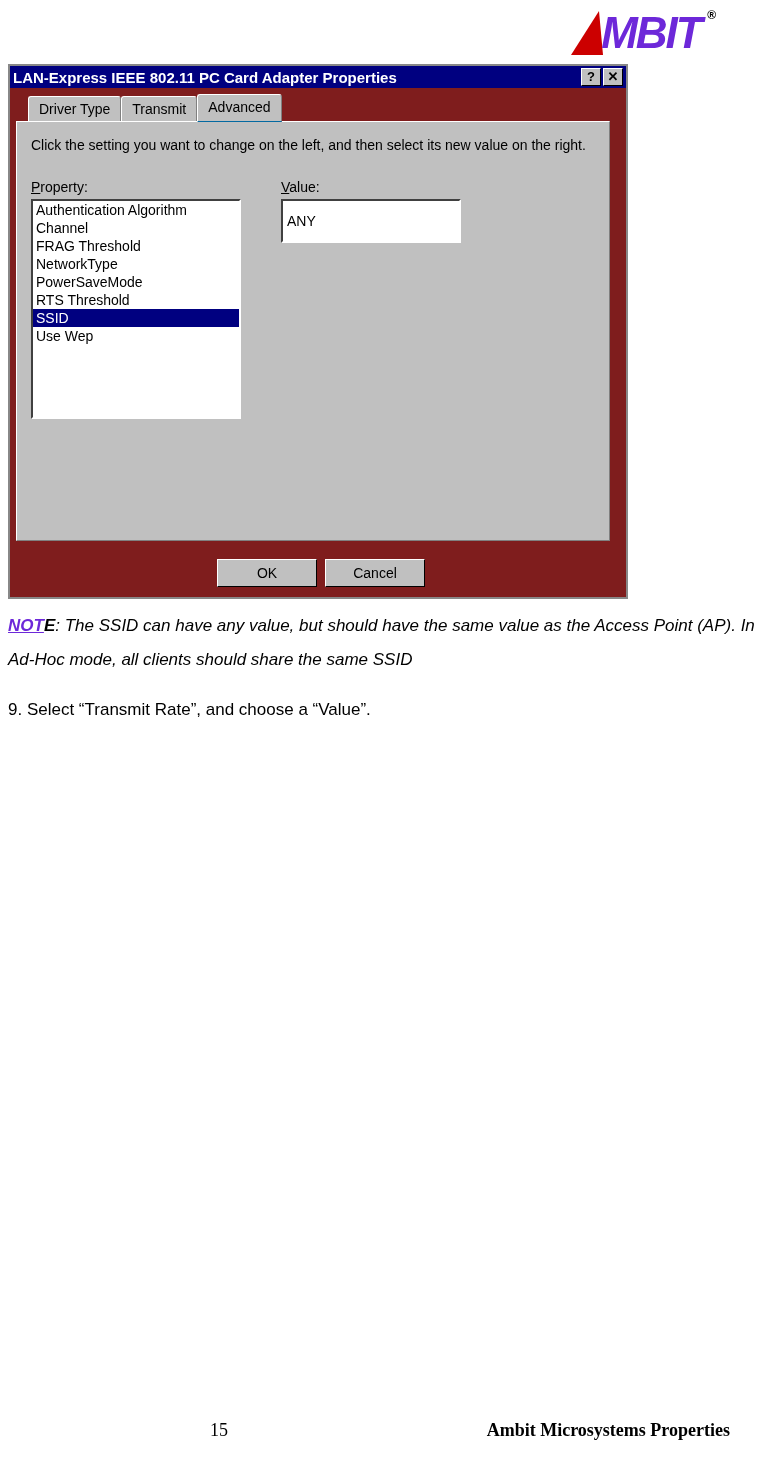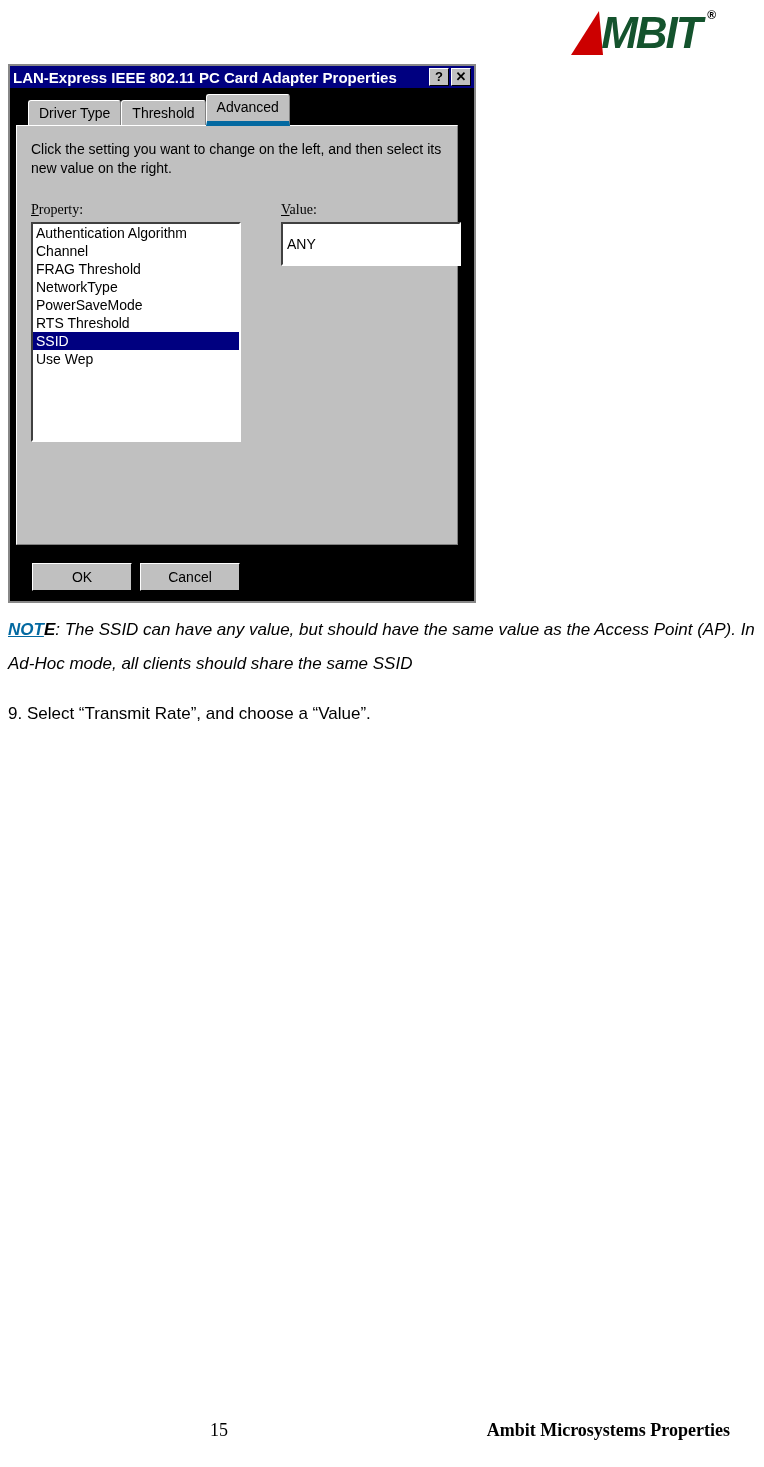--- a/index.html
+++ b/index.html
@@ -35,34 +35,34 @@
     margin-right: -6px;
   }
   .logo-text {
     display: inline-block;
     vertical-align: middle;
     font-family: Arial, Helvetica, sans-serif;
     font-weight: 900;
     font-style: italic;
     font-size: 44px;
     letter-spacing: -2px;
-    color: #14532d;
+    color: #6d28d9;
   }
   .logo-reg {
     display: inline-block;
     vertical-align: top;
     font-size: 12px;
     font-weight: bold;
     margin-left: 2px;
   }
   
   .dialog {
-    width: 468px;
+    width: 620px;
     border: 2px solid #888;
-    background: #000000;
+    background: #7f1d1d;
     font-family: "MS Sans Serif", Tahoma, Arial, sans-serif;
     font-size: 14px;
     margin-bottom: 10px;
   }
   .titlebar {
     background: #000080;
     color: #fff;
     display: flex;
     align-items: center;
     padding: 2px 3px;
@@ -96,21 +96,21 @@
     background: #c0c0c0;
     border-top: 1px solid #fff;
     border-left: 1px solid #fff;
     border-right: 1px solid #808080;
     border-top-left-radius: 3px;
     border-top-right-radius: 3px;
     position: relative;
     font-size: 14px;
   }
   .tab.active {
-    border-bottom: 5px solid #0369a1;
+    border-bottom: 1px solid #0369a1;
     z-index: 2;
     background: #c0c0c0;
     padding-bottom: 6px;
     margin-bottom: -1px;
   }
   .tab-panel {
     margin: 0 16px 10px 6px;
     border-top: 1px solid #fff;
     border-left: 1px solid #fff;
     border-right: 1px solid #808080;
@@ -122,21 +122,21 @@
   .instruct {
     margin-bottom: 24px;
     line-height: 1.35;
   }
   .columns {
     display: flex;
     gap: 30px;
   }
   .col-left { flex: 0 0 220px; }
   .col-right { flex: 1; }
-  .field-label { display: block; margin-bottom: 4px; font-family: Liberation Serif, serif; }
+  .field-label { display: block; margin-bottom: 4px; }
   .field-label::first-letter { text-decoration: underline; }
   .listbox {
     width: 210px;
     height: 220px;
     background: #fff;
     border-top: 2px solid #404040;
     border-left: 2px solid #404040;
     border-right: 2px solid #fff;
     border-bottom: 2px solid #fff;
     overflow: hidden;
@@ -158,23 +158,23 @@
     border-top: 2px solid #404040;
     border-left: 2px solid #404040;
     border-right: 2px solid #fff;
     border-bottom: 2px solid #fff;
     padding: 20px 4px;
     font-size: 14px;
     font-family: inherit;
   }
   .dlg-buttons {
     display: flex;
-    justify-content: flex-start;
+    justify-content: center;
     gap: 8px;
-    padding: 8px 10px 10px 22px;
+    padding: 8px 10px 10px 16px;
   }
   .btn {
     width: 100px;
     height: 28px;
     background: #c0c0c0;
     border-top: 1px solid #fff;
     border-left: 1px solid #fff;
     border-right: 1px solid #000;
     border-bottom: 1px solid #000;
     font-size: 14px;
@@ -184,21 +184,21 @@
   
   .doc {
     font-family: Arial, Helvetica, sans-serif;
     font-size: 17px;
     line-height: 2.0;
   }
   .note-line { font-style: italic; }
   .note-strong {
     font-weight: bold;
     font-style: italic;
-    color: #0369a1;
+    color: #6d28d9;
     text-decoration: underline;
   }
   .step { margin-top: 16px; font-style: normal; }
   
   .footer {
     position: absolute;
     bottom: 26px;
     left: 0;
     right: 0;
     padding: 0 34px 0 0;
@@ -225,21 +225,21 @@
 
   <div class="dialog">
     <div class="titlebar">
       <span class="titlebar-text">LAN-Express IEEE 802.11 PC Card Adapter Properties</span>
       <span class="titlebar-btn">?</span>
       <span class="titlebar-btn">✕</span>
     </div>
 
     <div class="tabstrip">
       <div class="tab">Driver Type</div>
-      <div class="tab">Threshold</div>
+      <div class="tab">Transmit</div>
       <div class="tab active">Advanced</div>
     </div>
 
     <div class="tab-panel">
       <div class="instruct">Click the setting you want to change on the left, and then select its new value on the right.</div>
 
       <div class="columns">
         <div class="col-left">
           <span class="field-label">Property:</span>
           <div class="listbox">

